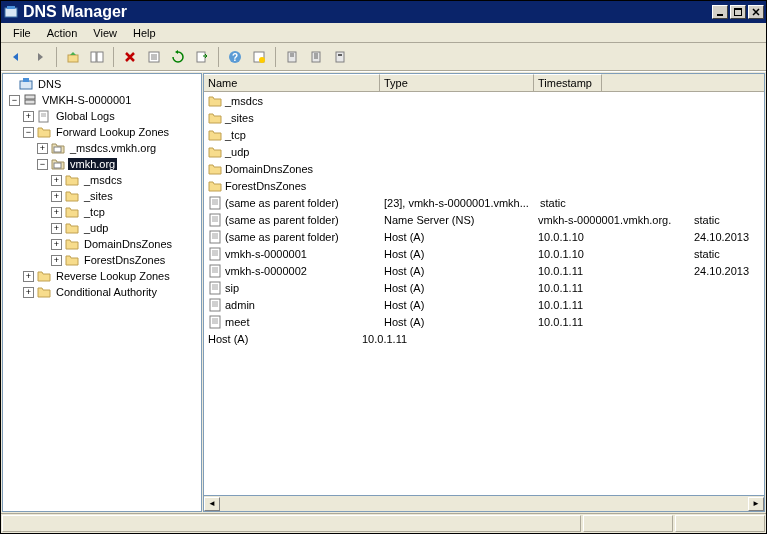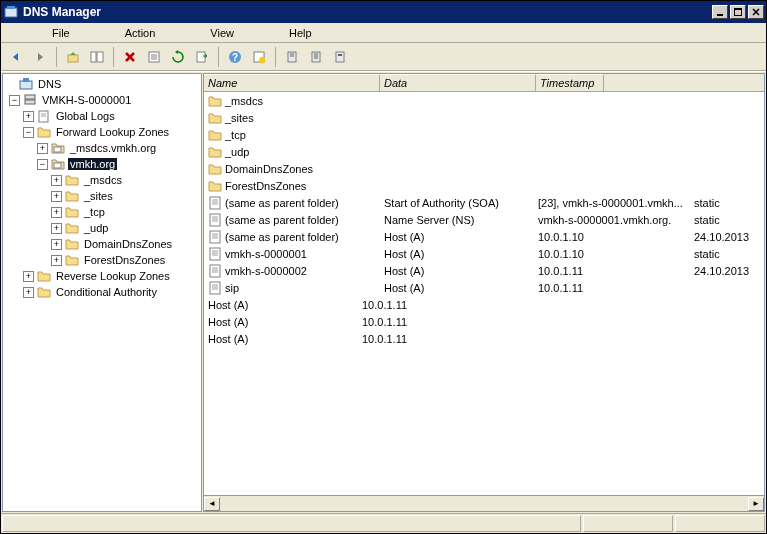--- a/index.html
+++ b/index.html
@@ -17,40 +17,40 @@
 .titlebar {
   background: linear-gradient(to bottom, #0a246a 0%, #3a6ea5 5%, #0a246a 100%);
   background: #0a246a;
   height: 22px;
   display: flex;
   align-items: center;
   padding: 0 2px;
   color: #fff;
 }
 .titlebar .app-icon { width: 16px; height: 16px; margin-right: 4px; display:inline-flex; align-items:center; justify-content:center;}
-.titlebar .title { font-weight: bold; font-size: 12px; flex: 1; }
+.titlebar .title { font-weight: bold; font-size: 16px; flex: 1; }
 .titlebar .winbtns { display:flex; gap:0;}
 .titlebar .winbtn {
   width: 16px; height: 14px;
   background: #d4d0c8;
   border: 1px solid #fff;
   border-right-color:#404040; border-bottom-color:#404040;
   margin-left: 2px;
   display:flex; align-items:center; justify-content:center;
   font-size:9px; color:#000; font-family: Arial;
   cursor:pointer;
 }
 .menubar {
   background: #ece9d8;
   height: 20px;
   display:flex; align-items:center;
   padding: 0 4px;
   border-bottom: 1px solid #aca899;
 }
-.menubar .menu-item { padding: 2px 8px; cursor:pointer;margin-left:39px; }
+.menubar .menu-item { padding: 2px 8px; cursor:pointer; }
 .toolbar {
   background: #ece9d8;
   height: 28px;
   display:flex; align-items:center;
   padding: 0 4px;
   border-bottom: 1px solid #aca899;
   gap:2px;
 }
 .toolbar .tbtn {
   width:22px; height:22px;
@@ -91,21 +91,20 @@
   border:1px solid #7f9db9;
   overflow:hidden;
   display:flex;
   flex-direction:column;
 }
 .lv-header {
   display:flex;
   background:#ece9d8;
   border-bottom:1px solid #aca899;
   height:18px;
-  font-style:italic;
 }
 .lv-header .col {
   border-right:1px solid #aca899;
   border-top:1px solid #fff;
   padding:2px 4px;
   font-size:11px;
   cursor:pointer;
 }
 .lv-body { flex:1; overflow:auto;}
 .lv-row { display:flex; height:17px; align-items:center; cursor:pointer;}
@@ -409,21 +408,21 @@
           </svg>
         </span>
       <span class="label">Conditional Authority</span>
     </div>
   </div>
 
   <div class="listpane">
     <div class="listview">
       <div class="lv-header">
         <div class="col c-name">Name</div>
-        <div class="col c-data">Data</div>
+        <div class="col c-type">Type</div>
         <div class="col c-ts">Timestamp</div>
       </div>
       <div class="lv-body" id="lv-body">
           <div class="lv-row">
             <div class="cell c-name">
               <span>
                 <svg width="14" height="12">
                   <path d="M1 2 L5 2 L6 4 L13 4 L13 11 L1 11 Z" fill="#f7dc8c" stroke="#c0a050"></path>
                 </svg>
               </span>
@@ -539,23 +538,20 @@
               <span>
                 <svg width="14" height="14">
                   <rect x="2" y="1" width="10" height="12" fill="#fff" stroke="#808080"></rect>
                   <line x1="4" y1="4" x2="10" y2="4" stroke="#a0a0a0"></line>
                   <line x1="4" y1="6" x2="10" y2="6" stroke="#a0a0a0"></line>
                   <line x1="4" y1="8" x2="10" y2="8" stroke="#a0a0a0"></line>
                 </svg>
               </span>
               <span>(same as parent folder)</span>
             </div>
-            <div class="cell c-type">
-              <span>Start of Authority (SOA)</span>
-            </div>
             <div class="cell c-data">
               <span>[23], vmkh-s-0000001.vmkh...</span>
             </div>
             <div class="cell c-ts">
               <span>static</span>
             </div>
           </div>
           <div class="lv-row">
             <div class="cell c-name">
               <span>
@@ -660,31 +656,53 @@
               <span>Host (A)</span>
             </div>
             <div class="cell c-data">
               <span>10.0.1.11</span>
             </div>
             <div class="cell c-ts">
               <span></span>
             </div>
           </div>
           <div class="lv-row">
+            <div class="cell c-name">
+              <span>
+                <svg width="14" height="14">
+                  <rect x="2" y="1" width="10" height="12" fill="#fff" stroke="#808080"></rect>
+                  <line x1="4" y1="4" x2="10" y2="4" stroke="#a0a0a0"></line>
+                  <line x1="4" y1="6" x2="10" y2="6" stroke="#a0a0a0"></line>
+                  <line x1="4" y1="8" x2="10" y2="8" stroke="#a0a0a0"></line>
+                </svg>
+              </span>
+              <span>admin</span>
+            </div>
             <div class="cell c-type">
               <span>Host (A)</span>
             </div>
             <div class="cell c-data">
               <span>10.0.1.11</span>
             </div>
             <div class="cell c-ts">
               <span></span>
             </div>
           </div>
           <div class="lv-row">
+            <div class="cell c-name">
+              <span>
+                <svg width="14" height="14">
+                  <rect x="2" y="1" width="10" height="12" fill="#fff" stroke="#808080"></rect>
+                  <line x1="4" y1="4" x2="10" y2="4" stroke="#a0a0a0"></line>
+                  <line x1="4" y1="6" x2="10" y2="6" stroke="#a0a0a0"></line>
+                  <line x1="4" y1="8" x2="10" y2="8" stroke="#a0a0a0"></line>
+                </svg>
+              </span>
+              <span>meet</span>
+            </div>
             <div class="cell c-type">
               <span>Host (A)</span>
             </div>
             <div class="cell c-data">
               <span>10.0.1.11</span>
             </div>
             <div class="cell c-ts">
               <span></span>
             </div>
           </div>

